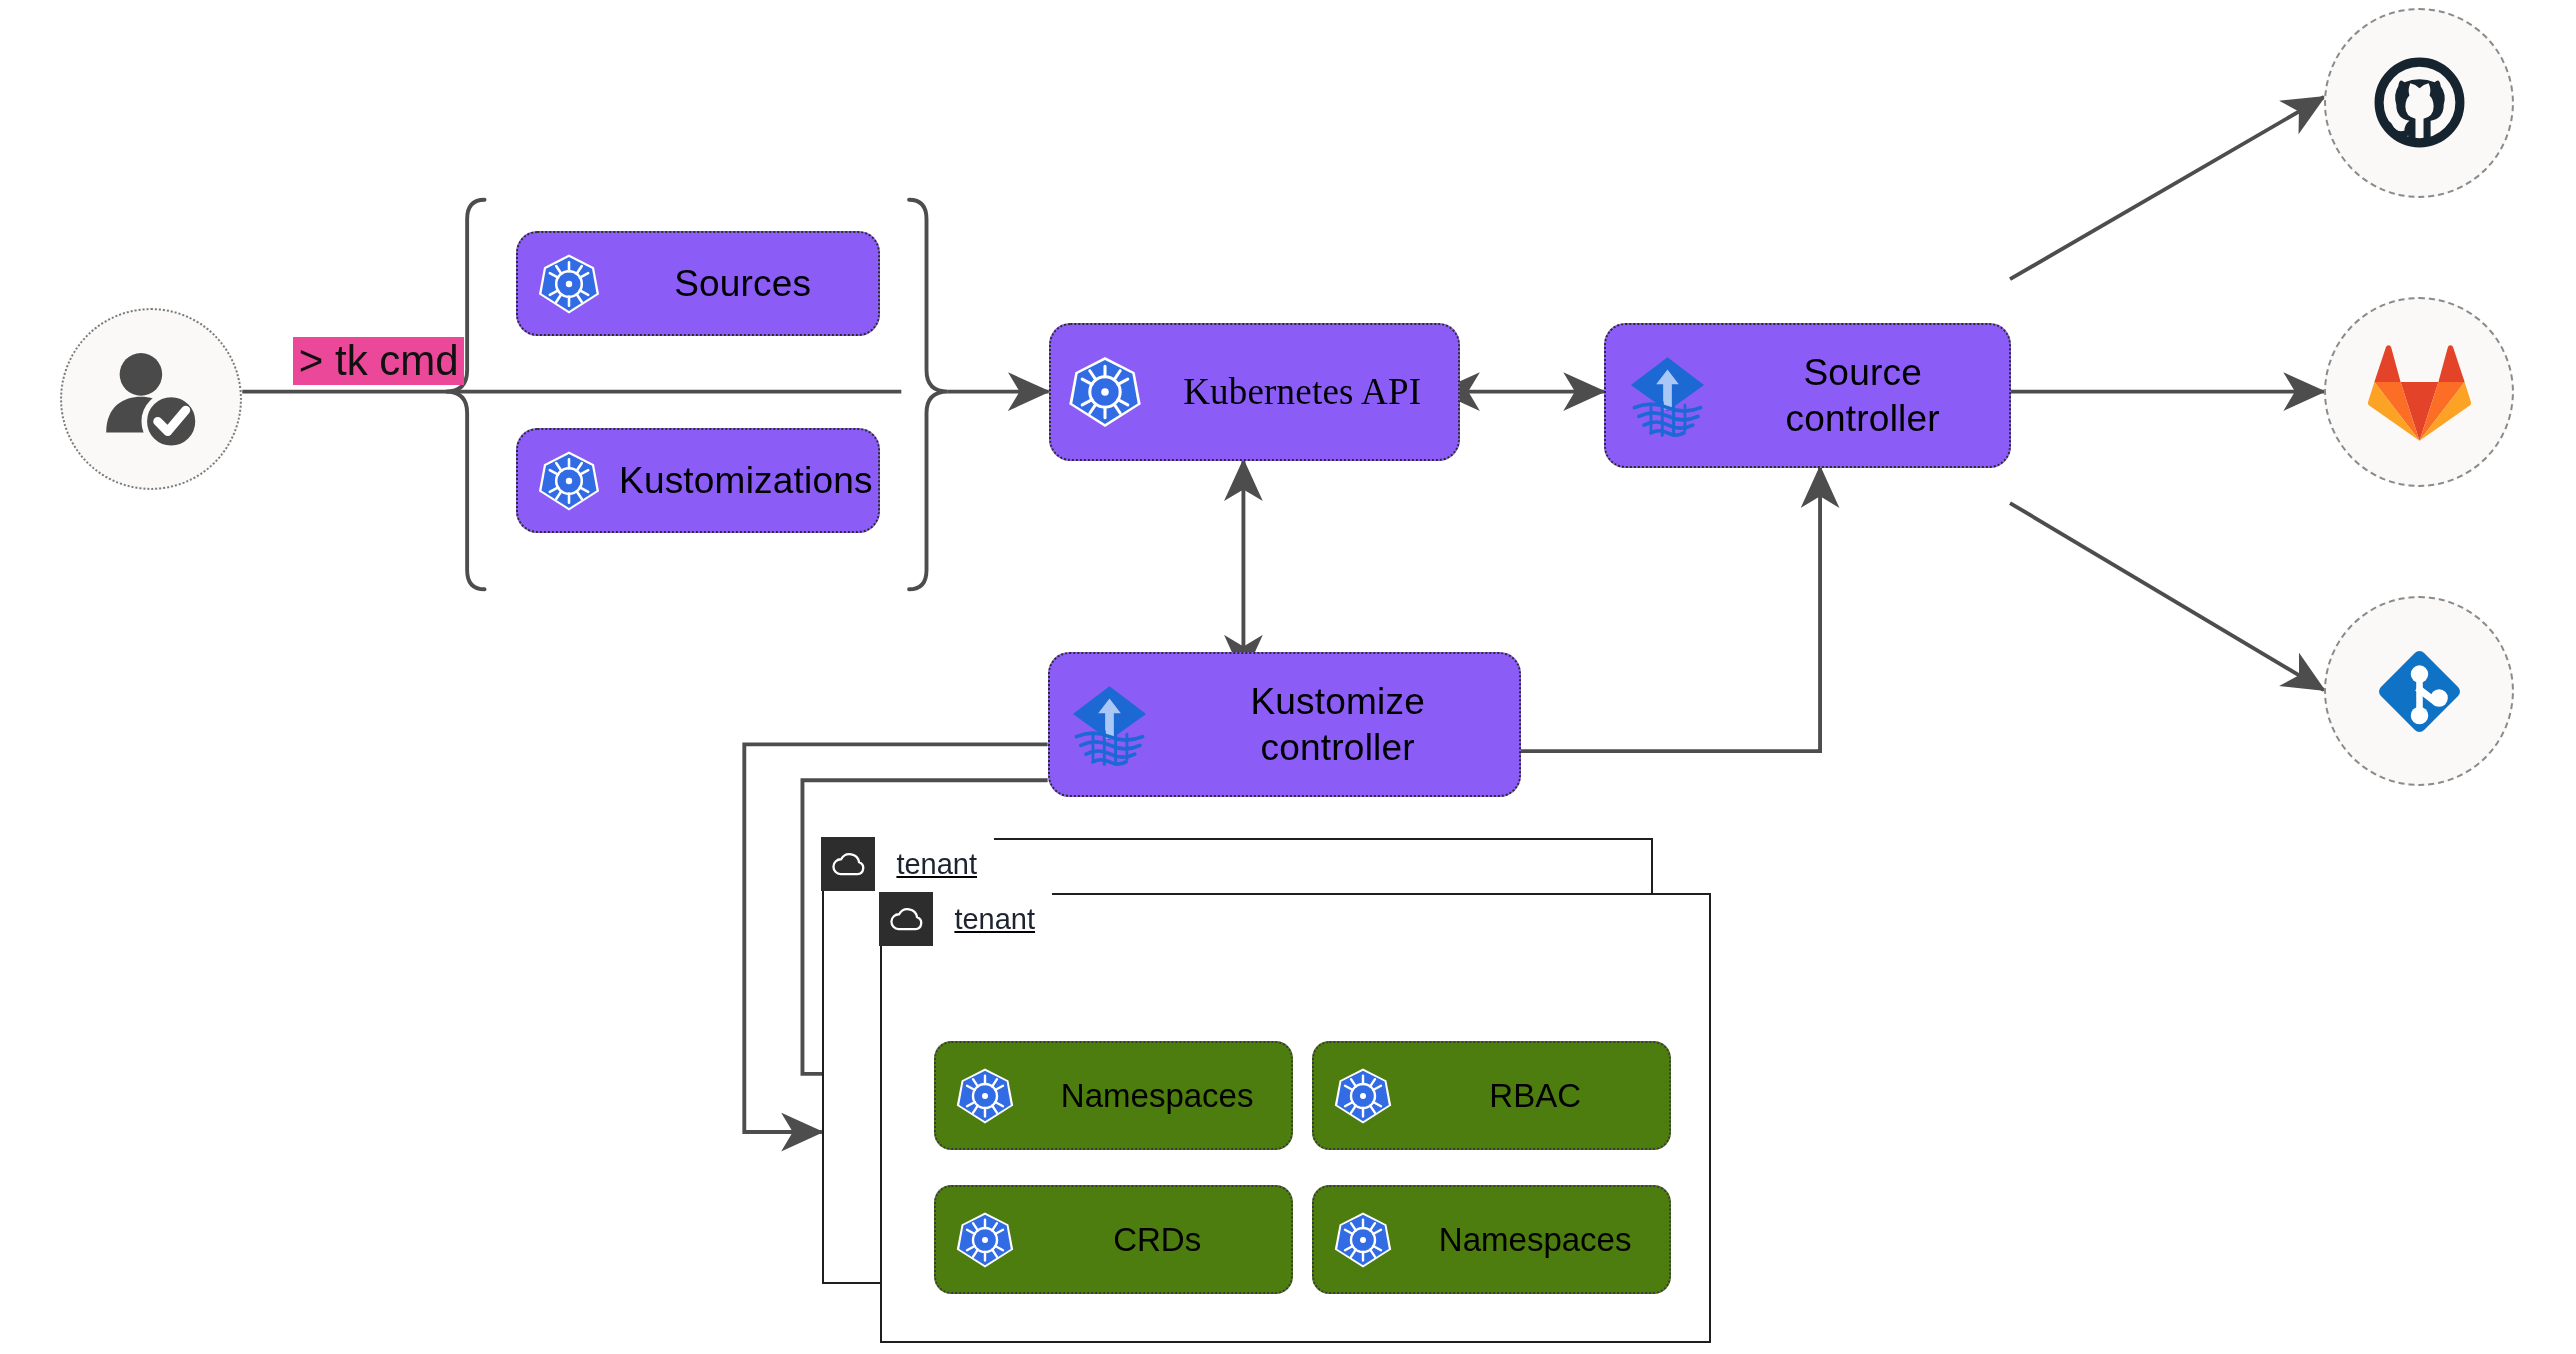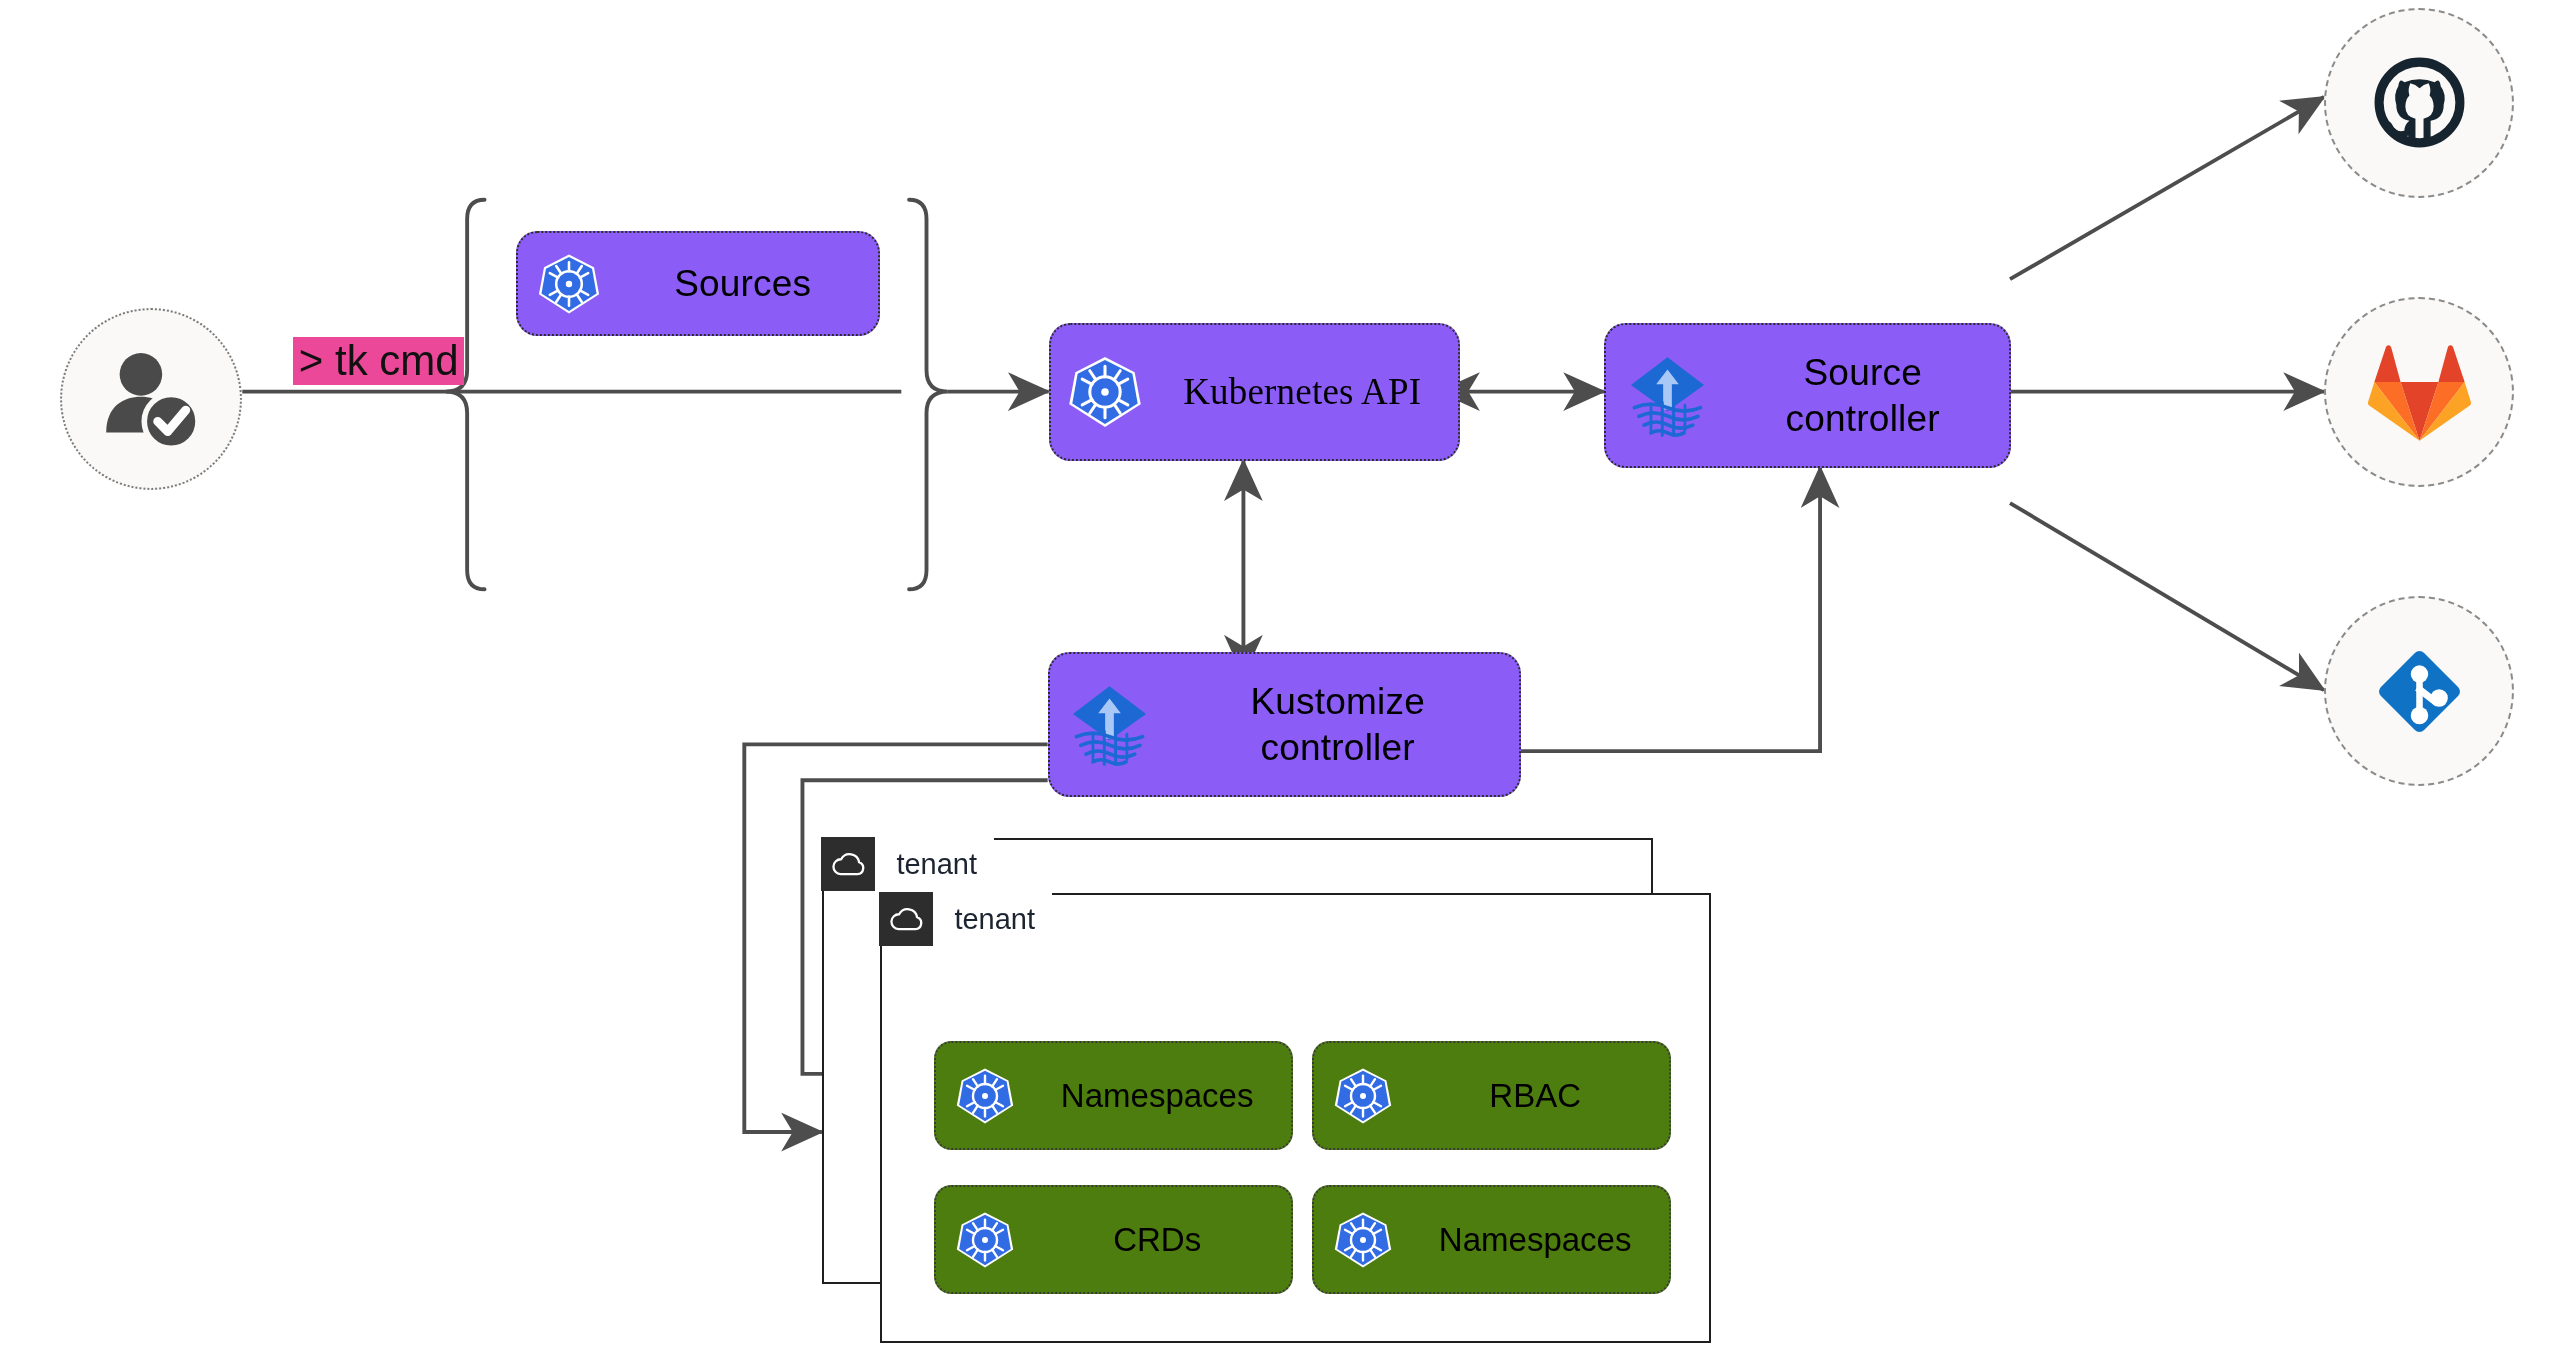--- a/index.html
+++ b/index.html
@@ -40,21 +40,21 @@
   }
   .circle-node.dotted{border-style:dotted;border-color:#7a7a7a;}
 
   
   .tenant{
     position:absolute;background:#ffffff;
     border:2.9px solid #1f1f1f;box-sizing:border-box;z-index:2;
   }
   .tenant .titlebar{
     position:absolute;left:-2.9px;top:-2.9px;height:54px;
-    display:flex;align-items:flex-end;
+    display:flex;align-items:flex-end;text-decoration:underline;
   }
   .tenant .tb-icon{
     width:54px;height:54px;background:#2d2d2d;
     display:flex;align-items:center;justify-content:center;
   }
   .tenant .tb-text{
     padding-left:21.3px;font-size:29px;color:#1b2430;
     background:#ffffff;height:54px;display:flex;align-items:center;
     padding-right:17.4px;
   }
@@ -135,20 +135,38 @@
           <path d="M20 67 L33 60 M67 40 L80 33"></path>
           <path d="M30 78 L38 66 M62 34 L70 22"></path>
           <path d="M30 22 L38 34 M62 66 L70 78"></path>
         </g>
         <circle cx="50" cy="50" r="5" fill="#ffffff"></circle>
       </svg>
     </span>
     <span class="lbl">Sources</span>
   </div>
 
+  <div class="node" style="left:516px;top:428px;width:364px;height:105px;">
+    <span class="ico" style="width:101px;">
+      <svg width="64" height="64" viewBox="0 0 100 100">
+        <polygon points="50,4 89,24 97,66 50,96 3,66 11,24" fill="#ffffff"></polygon>
+        <polygon points="50,8 86,26 93,65 50,92 7,65 14,26" fill="#326ce5"></polygon>
+        <g fill="none" stroke="#ffffff" stroke-width="4" stroke-linecap="round">
+          <circle cx="50" cy="50" r="20"></circle>
+          <path d="M50 16 L50 30 M50 70 L50 84"></path>
+          <path d="M20 33 L33 40 M67 60 L80 67"></path>
+          <path d="M20 67 L33 60 M67 40 L80 33"></path>
+          <path d="M30 78 L38 66 M62 34 L70 22"></path>
+          <path d="M30 22 L38 34 M62 66 L70 78"></path>
+        </g>
+        <circle cx="50" cy="50" r="5" fill="#ffffff"></circle>
+      </svg>
+    </span>
+    <span class="lbl">Kustomizations</span>
+  </div>
 
   <div class="node" style="left:1049px;top:323px;width:411px;height:138px;font-family:Liberation Serif, serif;">
     <span class="ico" style="width:107px;">
       <svg width="76" height="76" viewBox="0 0 100 100">
         <polygon points="50,4 89,24 97,66 50,96 3,66 11,24" fill="#ffffff"></polygon>
         <polygon points="50,8 86,26 93,65 50,92 7,65 14,26" fill="#326ce5"></polygon>
         <g fill="none" stroke="#ffffff" stroke-width="4" stroke-linecap="round">
           <circle cx="50" cy="50" r="20"></circle>
           <path d="M50 16 L50 30 M50 70 L50 84"></path>
           <path d="M20 33 L33 40 M67 60 L80 67"></path>

